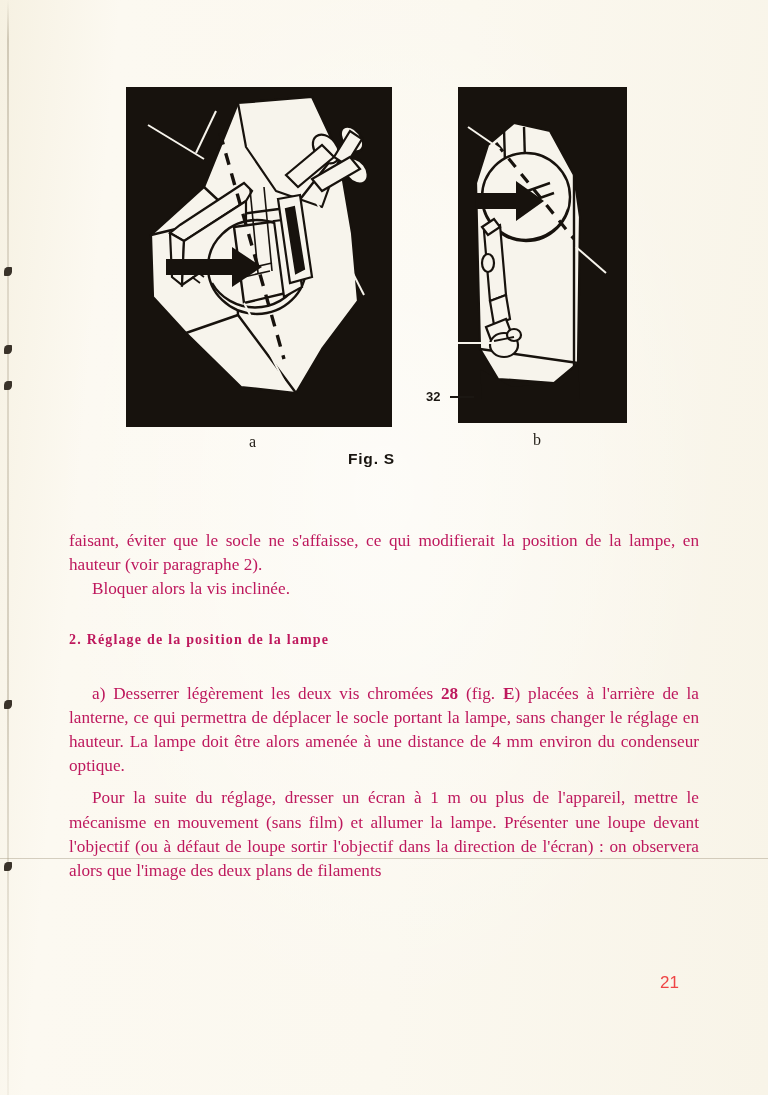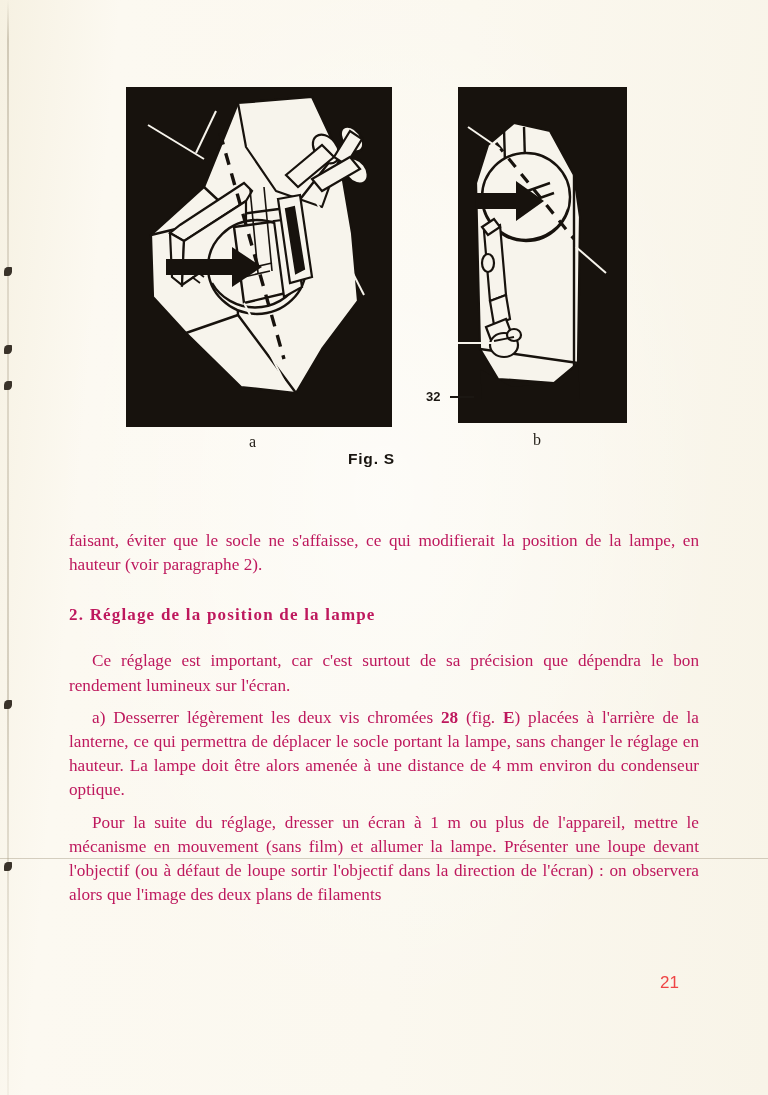--- a/index.html
+++ b/index.html
@@ -128,21 +128,21 @@
   .body-text p {
     margin: 0;
     word-spacing: 0.2px;
   }
   .p-indent { text-indent: 23px; }
   .section-head {
     margin: 0;
     padding-top: 26px;
     padding-bottom: 22px;
     text-align: left;
-    font-size: 17px;
+    font-size: 14px;
     font-weight: bold;
     letter-spacing: 1.15px;
     line-height: 24px;
   }
   .spacer-para { height: 8px; }
   b.num { font-weight: bold; }
 
   .page-number {
     position: absolute;
     left: 660px;
@@ -296,24 +296,24 @@
     <span class="label-32">32</span>
     <span class="leader-32"></span>
 
     <span class="cap cap-a">a</span>
     <span class="cap cap-b">b</span>
     <span class="cap-fig">Fig. S</span>
   </div>
 
   <div class="body-text">
     <p>faisant, éviter que le socle ne s'affaisse, ce qui modifierait la position de la lampe, en hauteur (voir paragraphe 2).</p>
+    <p class="p-indent">Bloquer alors la vis inclinée.</p>
 
     <p class="section-head">2. Réglage de la position de la lampe</p>
 
-    <p class="p-indent">Ce réglage est important, car c'est surtout de sa précision que dépendra le bon rendement lumineux sur l'écran.</p>
     <div class="spacer-para"></div>
 
     <p class="p-indent"><span>a) Desserrer légèrement les deux vis chromées </span><b class="num">28</b><span> (fig. </span><b class="num">E</b><span>) placées à l'arrière de la lanterne, ce qui permettra de déplacer le socle portant la lampe, sans changer le réglage en hauteur. La lampe doit être alors amenée à une distance de 4 mm environ du condenseur optique.</span></p>
     <div class="spacer-para"></div>
 
     <p class="p-indent">Pour la suite du réglage, dresser un écran à 1 m ou plus de l'appareil, mettre le mécanisme en mouvement (sans film) et allumer la lampe. Présenter une loupe devant l'objectif (ou à défaut de loupe sortir l'objectif dans la direction de l'écran) : on observera alors que l'image des deux plans de filaments</p>
   </div>
 
   <span class="page-number">21</span>
 </div>

